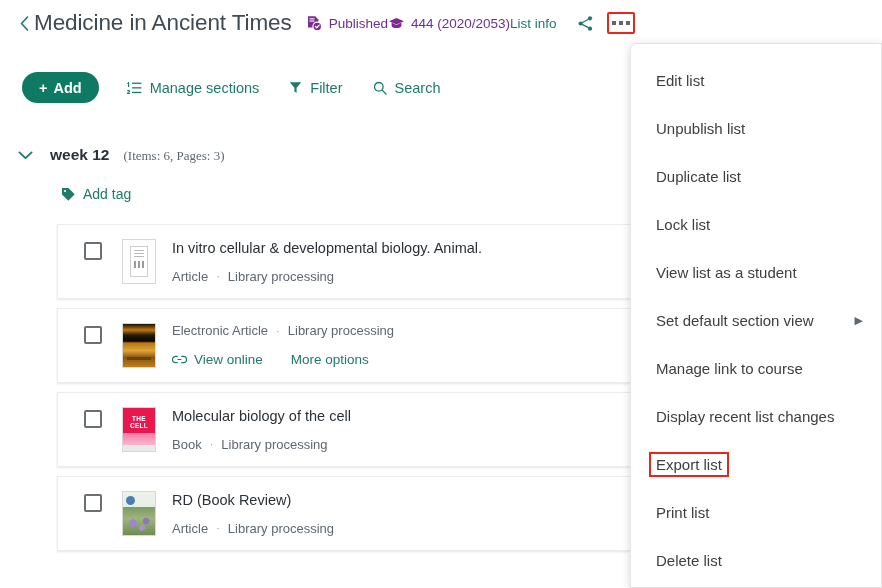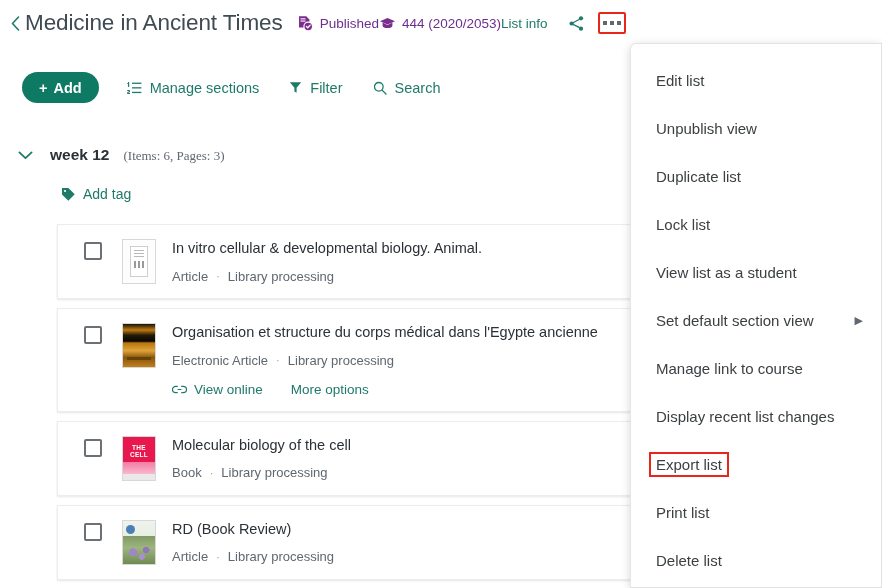--- a/index.html
+++ b/index.html
@@ -9,21 +9,21 @@
     overflow: hidden;
     background: #ffffff;
     font-family: "Liberation Sans", sans-serif;
     color: #3c4043;
   }
   #app { position: relative; width: 882px; height: 588px; background:#fff; }
 
   
   .header {
     position: absolute; top: 0; left: 0; width: 882px; height: 46px;
-    display: flex; align-items: center; padding-left: 7px;
+    display: flex; align-items: center; padding-left: 16px;
   }
   .back-chevron {
     width: 16px; height: 24px; display: flex; align-items: center; justify-content: center;
     color: #1f7a6a; font-size: 19px; line-height: 1; margin-right: 2px; cursor: pointer;
   }
   .page-title {
     font-size: 22.5px; color: #3f4a52; font-weight: 400; letter-spacing: -0.1px;
     white-space: nowrap; margin-right: 14px;
   }
   .hdr-chip { display: flex; align-items: center; gap: 6px; white-space: nowrap; }
@@ -270,21 +270,20 @@
           <span class="dot">·</span>
           <span>Library processing</span>
         </div>
       </div>
     </div>
 
     <div class="card">
       <div class="cb"></div>
       <div class="thumb orange"></div>
       <div class="card-body">
-        <div class="item-title">Organisation et structure du corps médical dans l'Egypte ancienne</div>
         <div class="item-meta">
           <span>Electronic Article</span>
           <span class="dot">·</span>
           <span>Library processing</span>
         </div>
         <div class="item-actions">
           <span class="act">
             <svg width="15" height="9" viewBox="0 0 15 9">
               <path d="M6 4.5H9M5.3 1.4H3.6a3.1 3.1 0 000 6.2h1.7M9.7 1.4h1.7a3.1 3.1 0 010 6.2H9.7" stroke="#1f7a6a" stroke-width="1.2" fill="none" stroke-linecap="round"></path>
             </svg>
@@ -321,21 +320,21 @@
       </div>
     </div>
 
   </div>
 
   <div class="menu">
     <div class="mi">
         <span class="txt-wrap">Edit list</span>
       </div>
     <div class="mi">
-        <span class="txt-wrap">Unpublish view</span>
+        <span class="txt-wrap">Unpublish list</span>
       </div>
     <div class="mi">
         <span class="txt-wrap">Duplicate list</span>
       </div>
     <div class="mi">
         <span class="txt-wrap">Lock list</span>
       </div>
     <div class="mi">
         <span class="txt-wrap">View list as a student</span>
       </div>

